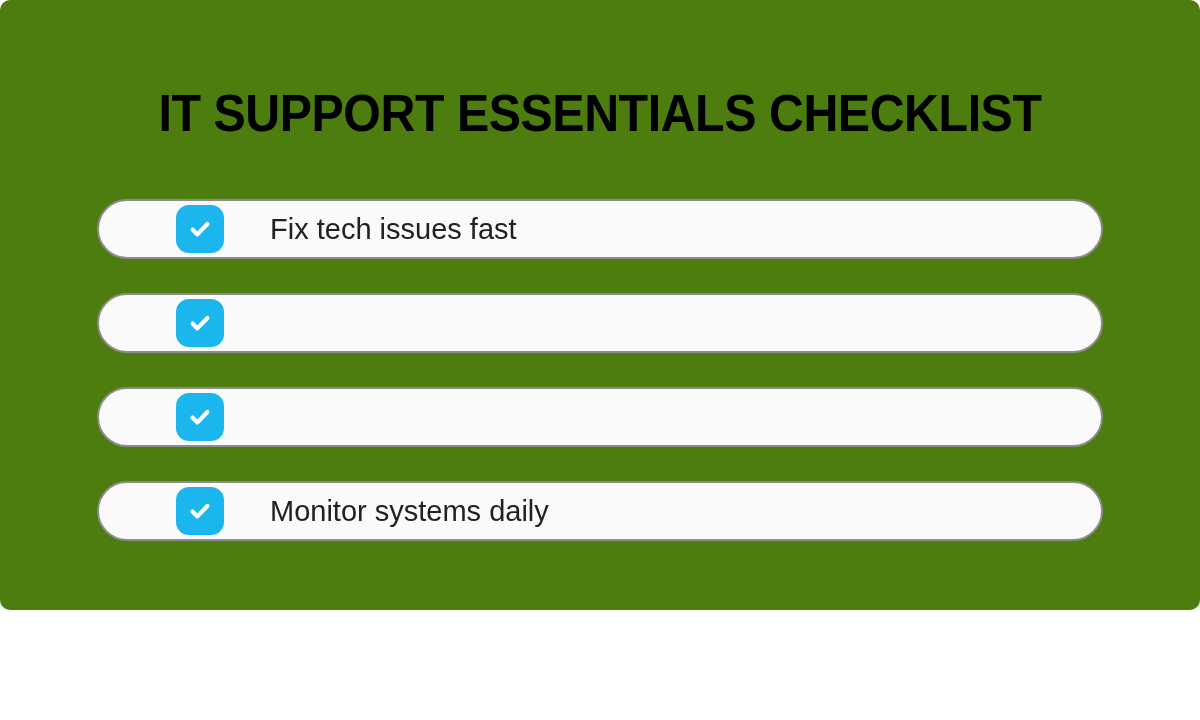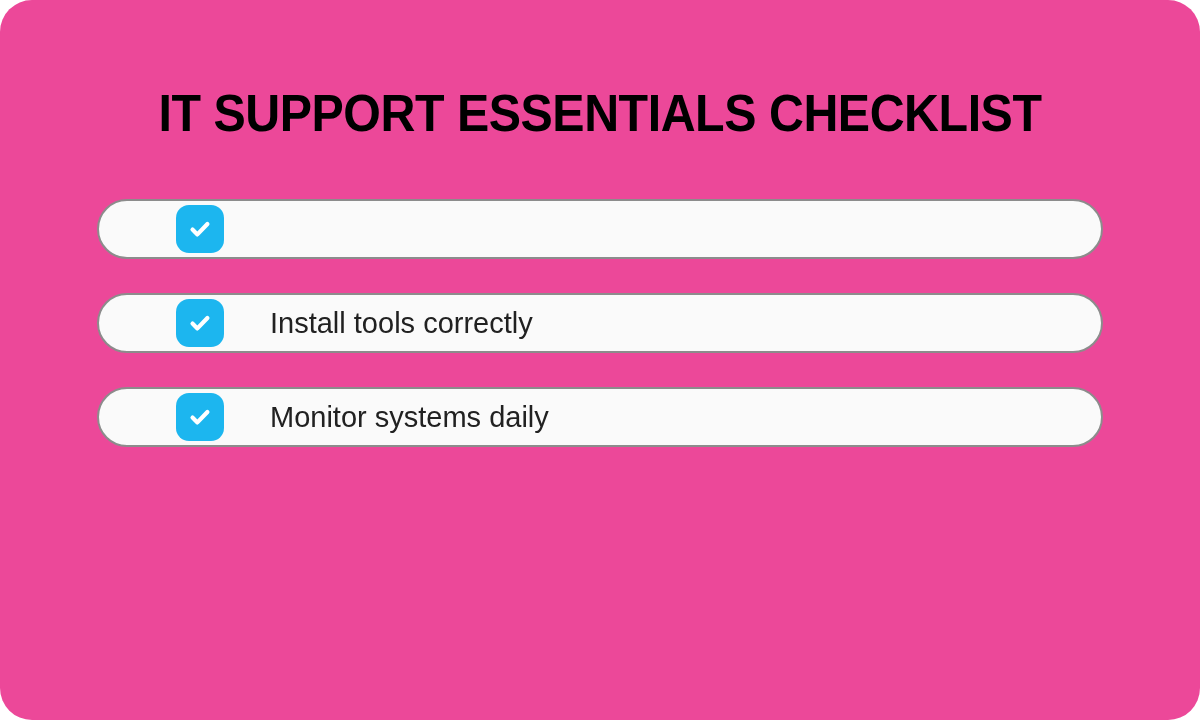--- a/index.html
+++ b/index.html
@@ -12,24 +12,24 @@
     background: #ffffff;
     font-family: "Liberation Sans", sans-serif;
     overflow: hidden;
   }
 
   .card {
     position: absolute;
     left: 0;
     top: 0;
     width: 1200px;
-    height: 720px;
+    height: 610px;
     box-sizing: border-box;
-    background: #ec4899;
-    border-radius: 32px;
+    background: #4d7c0f;
+    border-radius: 10px;
   }
 
   .title {
     position: absolute;
     left: 0;
     top: 82px;
     width: 1200px;
     text-align: center;
     font-family: "Liberation Sans Narrow", "Liberation Sans", sans-serif;
     font-weight: 700;
@@ -92,40 +92,49 @@
 </style>
 </head>
 <body>
 
 <div class="card">
 
   <div class="title">IT SUPPORT ESSENTIALS CHECKLIST</div>
 
   <div class="checklist">
 
+    <div class="row">
+      <div class="checkbox">
+        <span>
+          <svg width="28" height="28" viewBox="0 0 28 28" aria-hidden="true">
+            <path d="M6.5 14.6 L11.4 19.4 L21.4 9.0" fill="none" stroke="#ffffff" stroke-width="4.2" stroke-linecap="round" stroke-linejoin="round"></path>
+          </svg>
+        </span>
+      </div>
+      <div class="row-label">Fix tech issues fast</div>
+    </div>
 
     <div class="row">
       <div class="checkbox">
         <span>
           <svg width="28" height="28" viewBox="0 0 28 28" aria-hidden="true">
             <path d="M6.5 14.6 L11.4 19.4 L21.4 9.0" fill="none" stroke="#ffffff" stroke-width="4.2" stroke-linecap="round" stroke-linejoin="round"></path>
           </svg>
         </span>
       </div>
     </div>
 
     <div class="row">
       <div class="checkbox">
         <span>
           <svg width="28" height="28" viewBox="0 0 28 28" aria-hidden="true">
             <path d="M6.5 14.6 L11.4 19.4 L21.4 9.0" fill="none" stroke="#ffffff" stroke-width="4.2" stroke-linecap="round" stroke-linejoin="round"></path>
           </svg>
         </span>
       </div>
-      <div class="row-label">Install tools correctly</div>
     </div>
 
 
     <div class="row">
       <div class="checkbox">
         <span>
           <svg width="28" height="28" viewBox="0 0 28 28" aria-hidden="true">
             <path d="M6.5 14.6 L11.4 19.4 L21.4 9.0" fill="none" stroke="#ffffff" stroke-width="4.2" stroke-linecap="round" stroke-linejoin="round"></path>
           </svg>
         </span>

